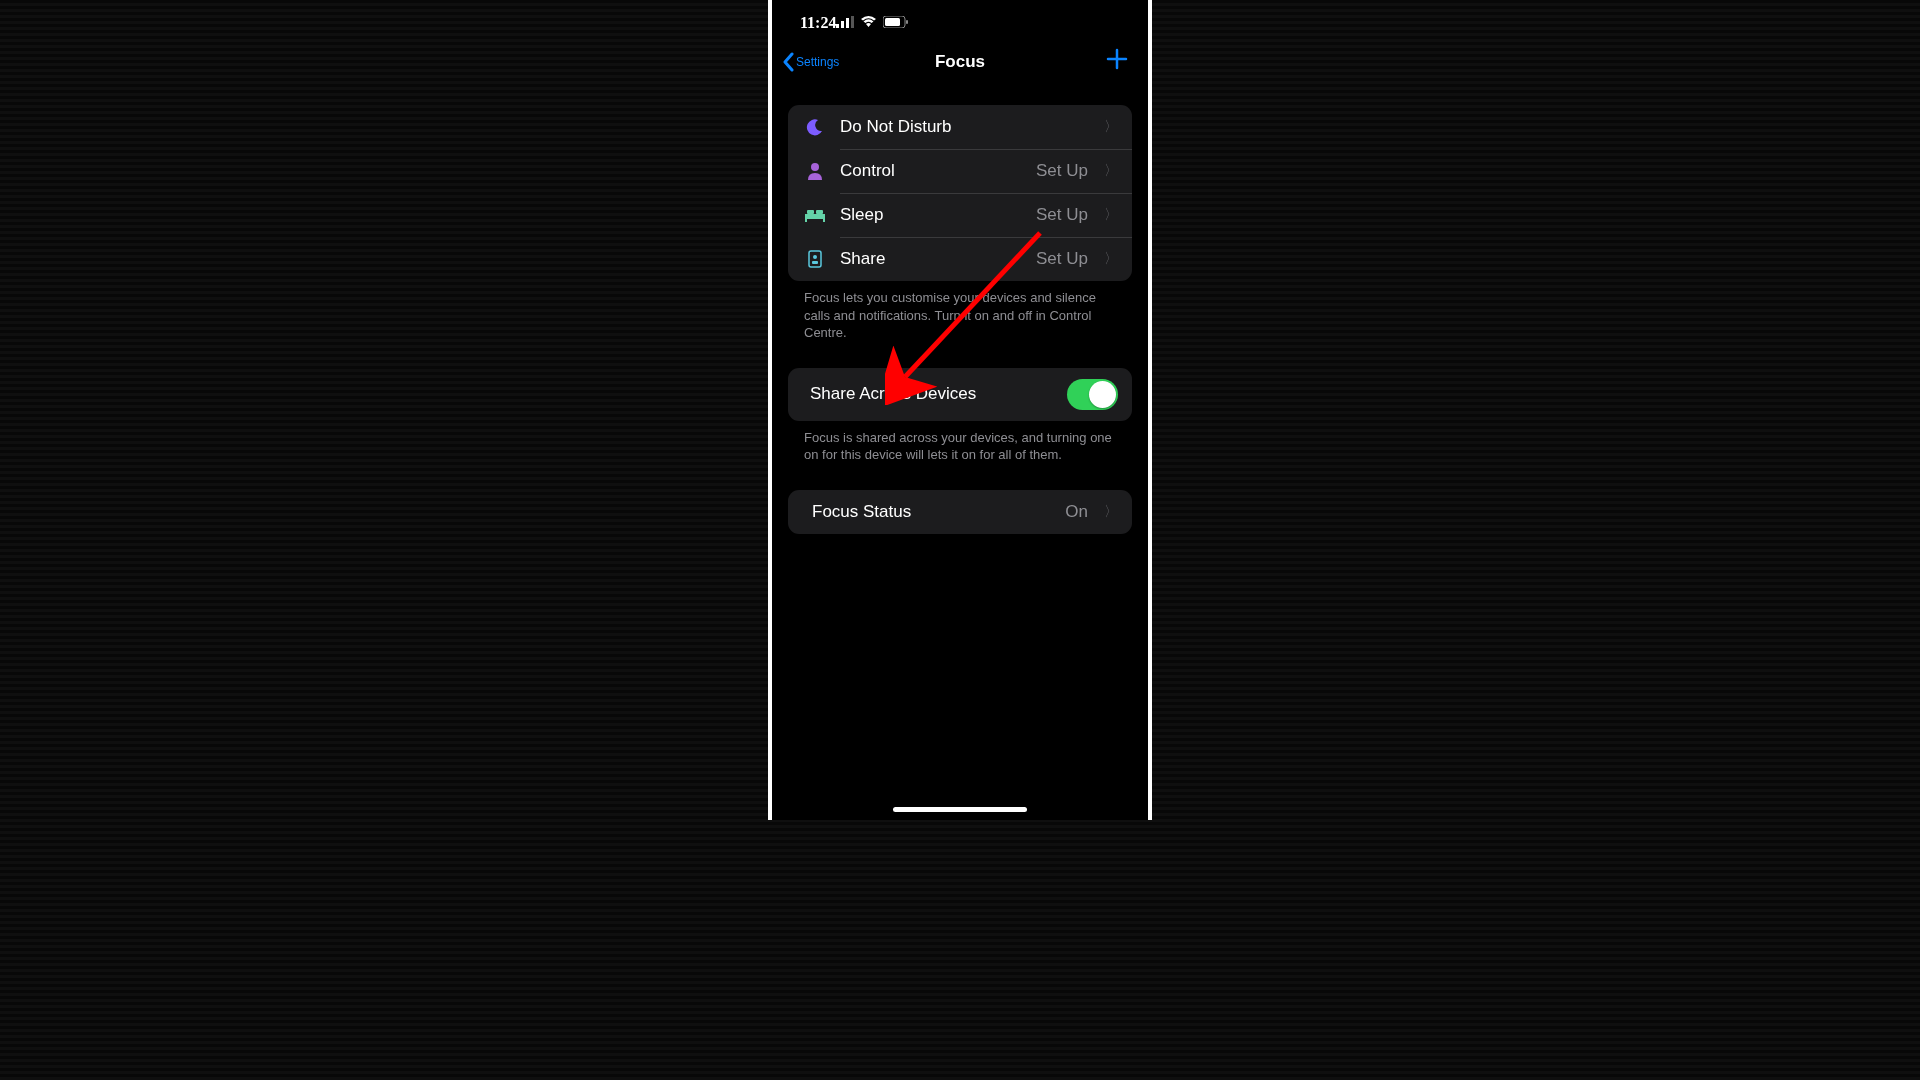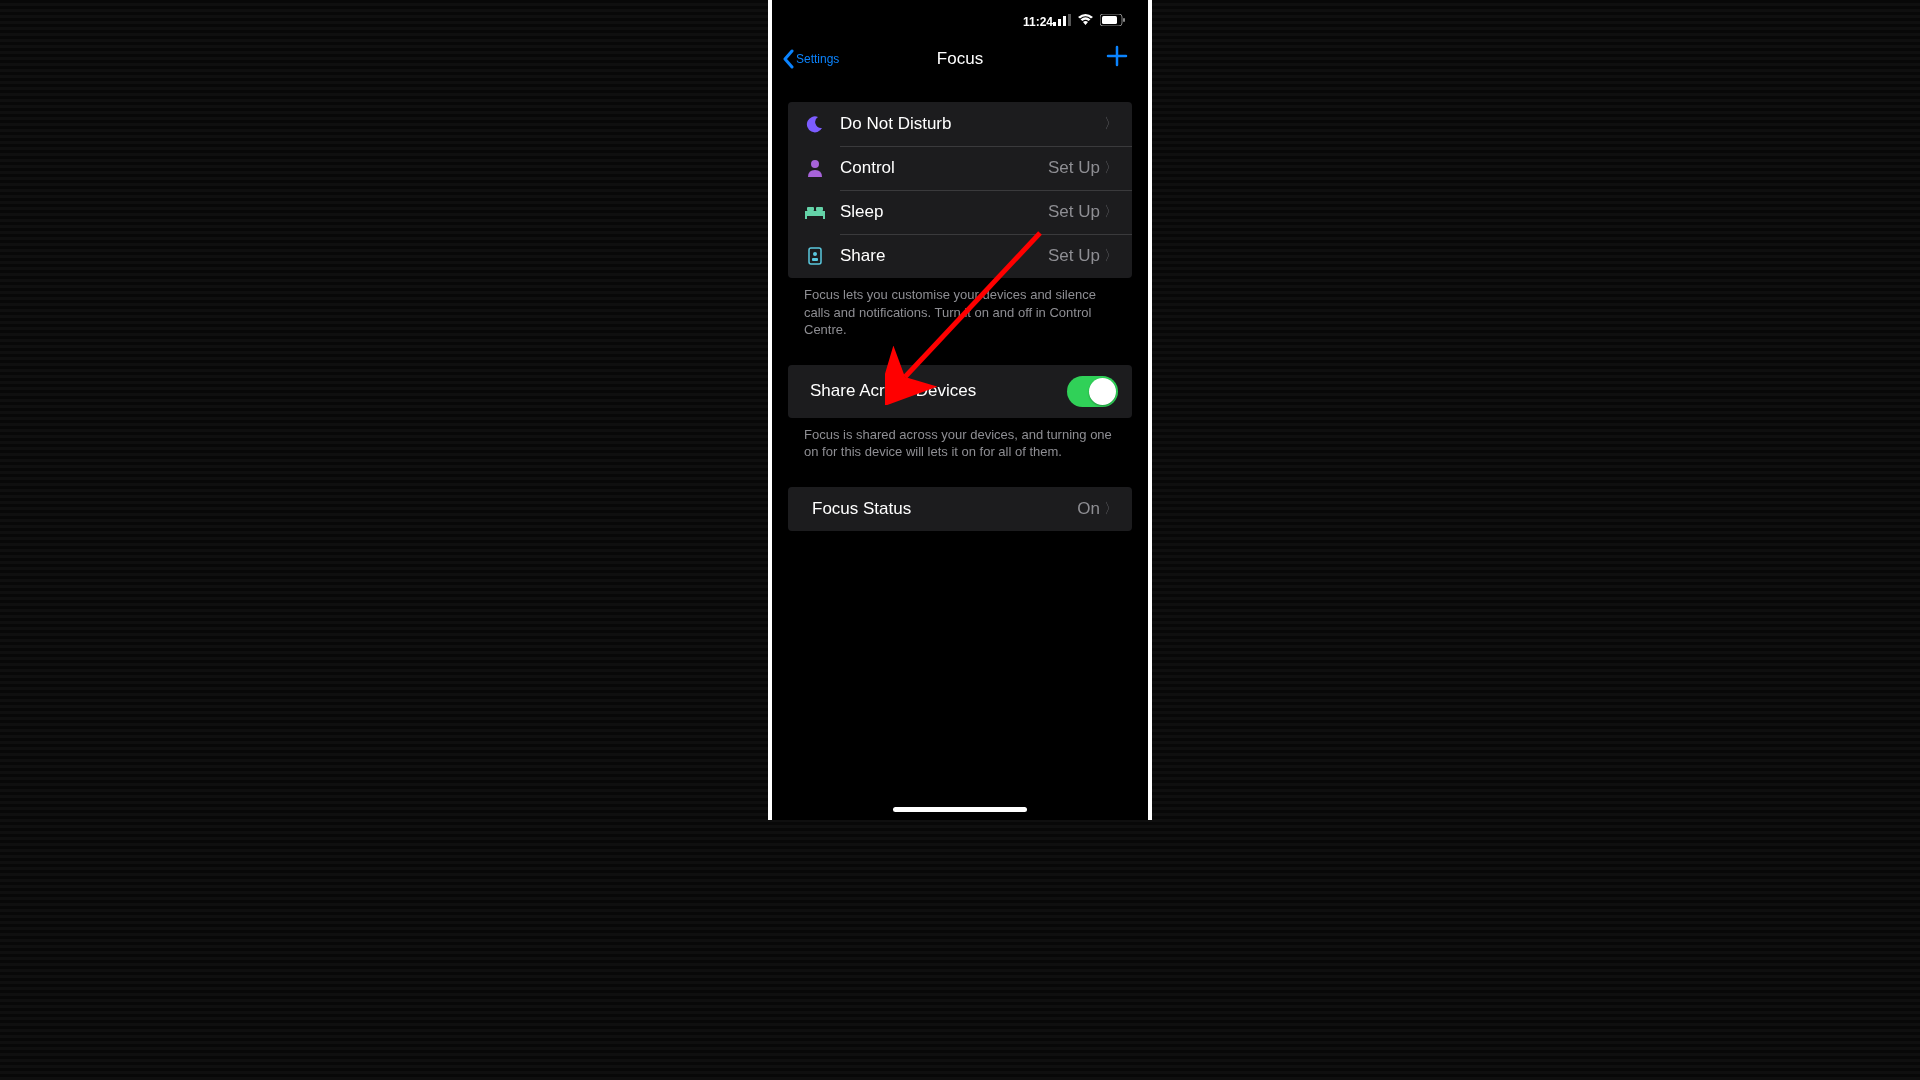--- a/index.html
+++ b/index.html
@@ -31,57 +31,58 @@
     height: 820px;
     background: #000;
     border-left: 4px solid #fff;
     border-right: 4px solid #fff;
     display: flex;
     flex-direction: column;
     color: #fff;
   }
   .status-bar {
     display: flex;
-    justify-content: flex-end;
+    justify-content: flex-start;
     align-items: center;
     padding: 14px 22px 4px 28px;
-    font-size: 12px;
+    font-size: 16px;
     font-weight: 600;
+    font-family: Liberation Serif, serif;
   }
   .status-right { display: flex; gap: 6px; align-items: center; }
   .nav-bar {
     display: flex;
     align-items: center;
     justify-content: space-between;
     padding: 10px 16px 10px 10px;
   }
   .back-btn {
     display: flex;
     align-items: center;
     color: #0b84ff;
     font-size: 12px;
     gap: 2px;
   }
   .title {
     font-size: 17px;
-    font-weight: 400;
+    font-weight: 700;
     color: #fff;
     position: absolute;
     left: 50%;
     transform: translateX(-50%);
   }
   .plus-btn { color: #0b84ff; font-size: 26px; font-weight: 300; padding-right:4px;}
   .content {
     padding: 18px 16px 0 16px;
     display: flex;
     flex-direction: column;
   }
   .group {
     background: #1c1c1e;
-    border-radius: 4px;
+    border-radius: 11px;
     overflow: hidden;
   }
   .row {
     display: flex;
     align-items: center;
     padding: 11px 14px;
     min-height: 44px;
     position: relative;
   }
   .row + .row::before {
@@ -95,21 +96,21 @@
   }
   .row-icon {
     width: 26px;
     display: flex;
     align-items: center;
     justify-content: center;
     margin-right: 12px;
     font-size: 16px;
   }
   .row-label { flex: 1; font-size: 17px; color: #fff; }
-  .row-value { color: #8e8e93; font-size: 17px; margin-right: 4px; }
+  .row-value { color: #8e8e93; font-size: 17px; margin-right: 16px; }
   .chevron { color: #5a5a5e; font-size: 14px; }
   .footer-text {
     color: #8e8e93;
     font-size: 13px;
     padding: 8px 16px 0 16px;
     line-height: 1.35;
   }
   .gap { height: 26px; }
   .toggle {
     width: 51px;

